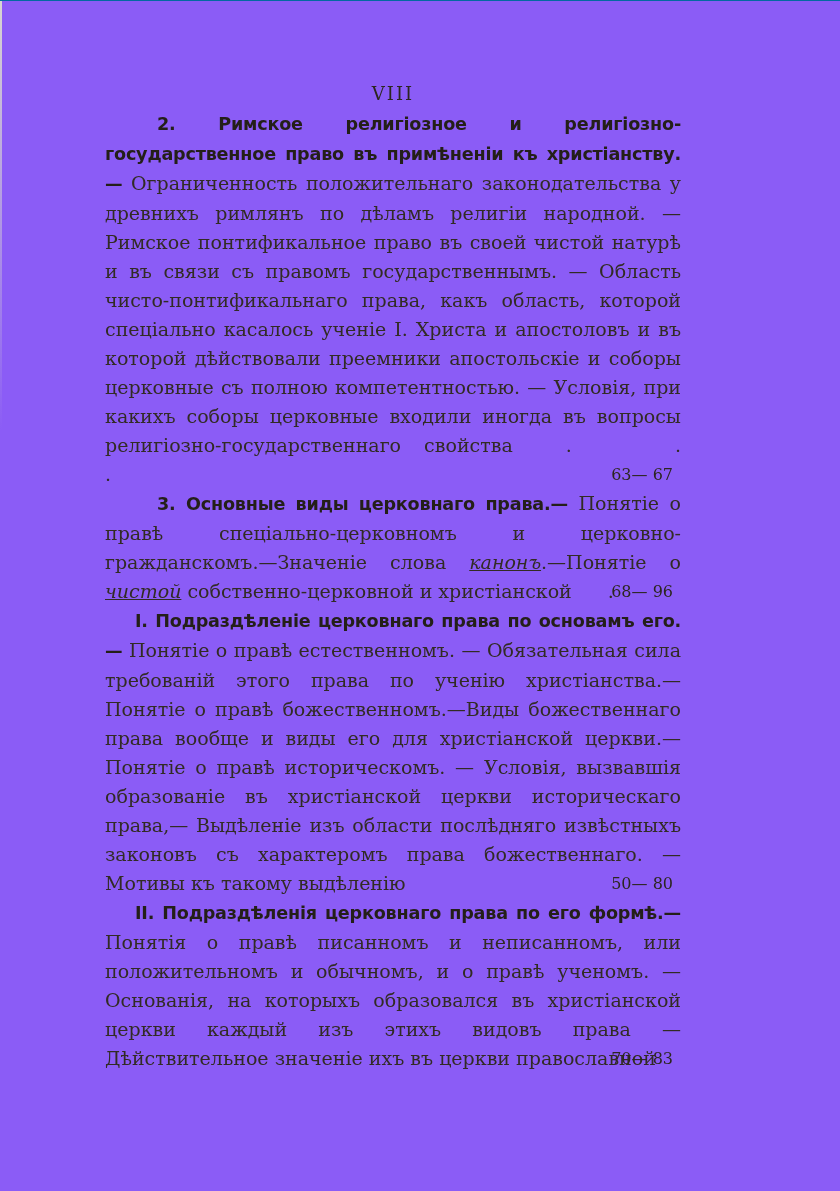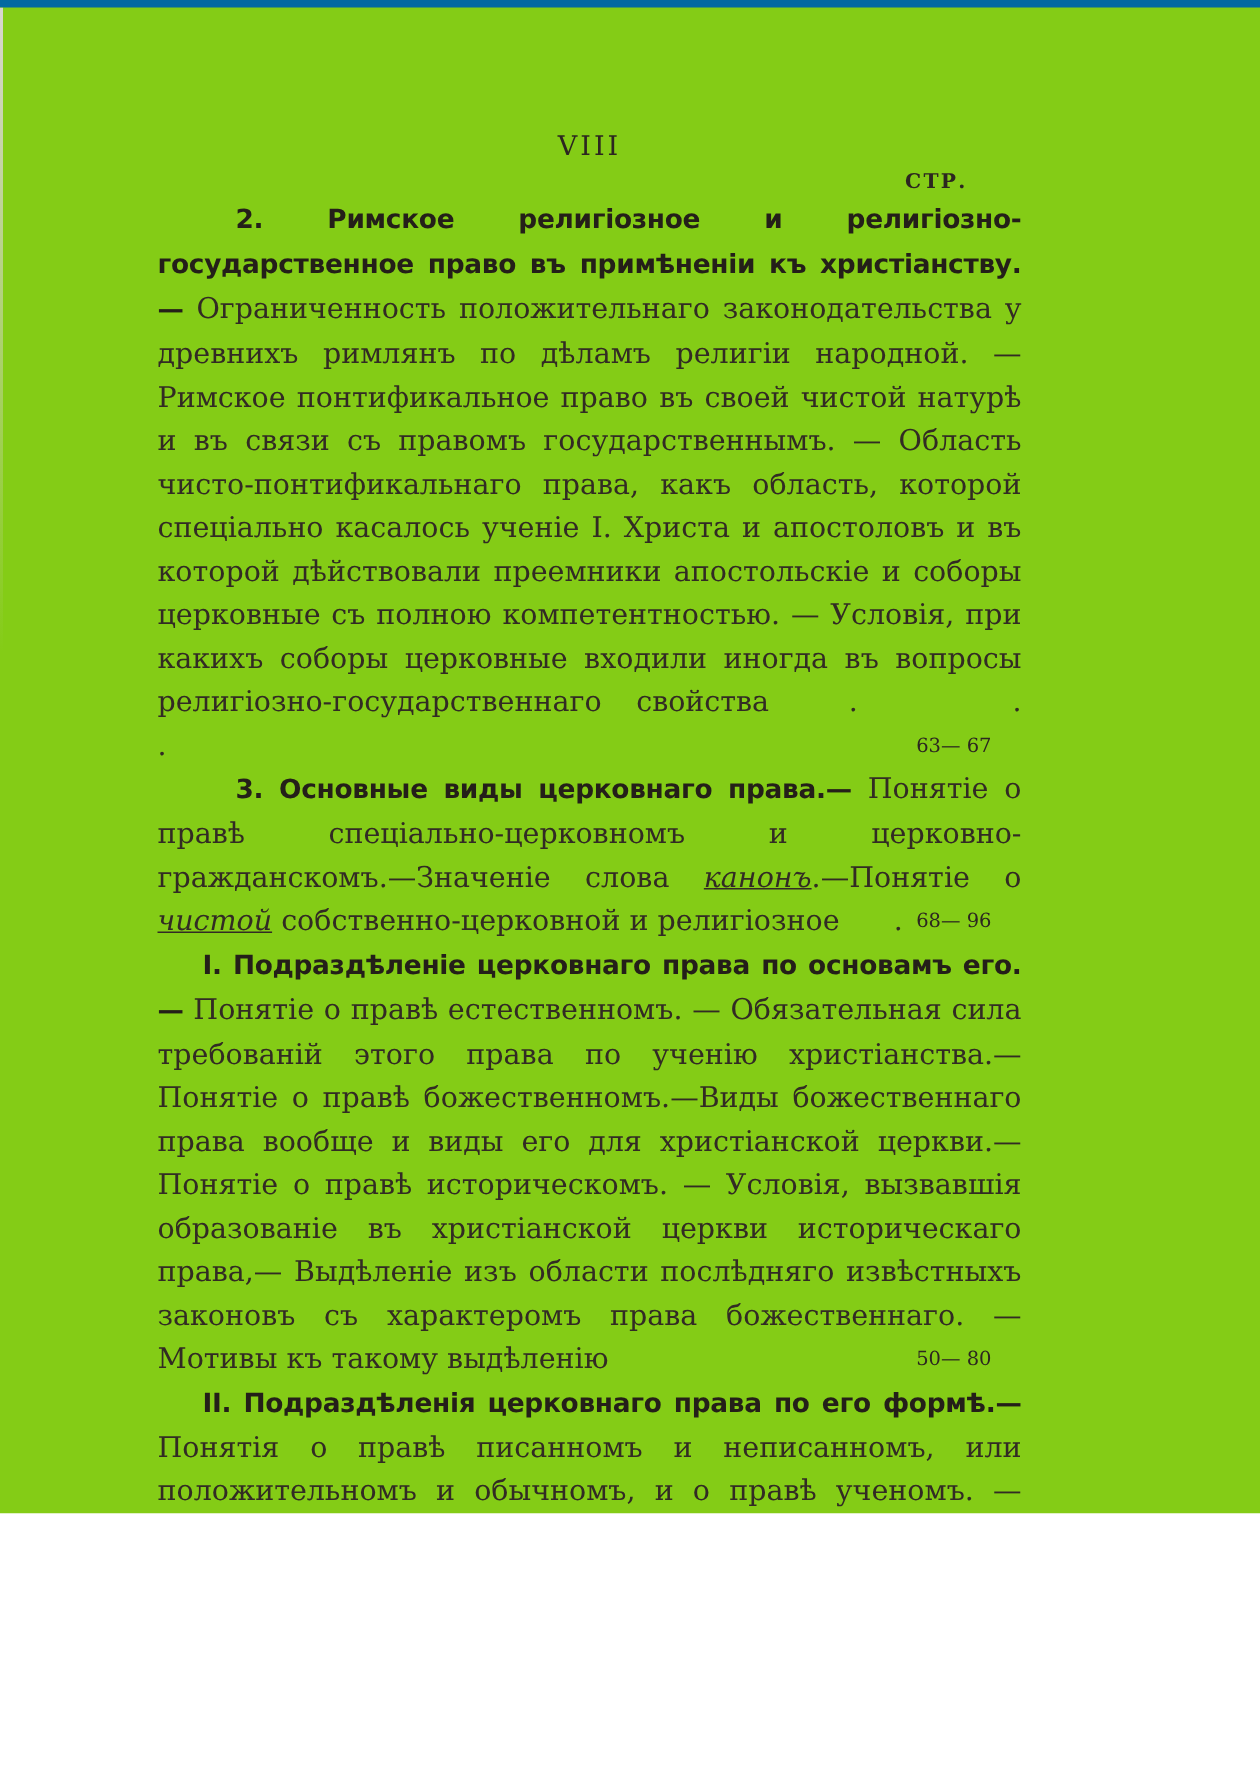--- a/index.html
+++ b/index.html
@@ -3,27 +3,27 @@
 <meta charset="utf-8">
 <style>
   html, body {
     margin: 0;
     padding: 0;
     background: #ffffff;
   }
   .page {
     position: relative;
     width: 840px;
-    height: 1009px;
+    height: 1191px;
     margin: 0 auto;
-    background: #84cc16;
+    background: #8b5cf6;
     overflow: hidden;
     color: #322b24;
     font-family: "DejaVu Serif", serif;
-    border-top: 5px solid #0369a1;
+    border-top: 1px solid #0369a1;
     box-sizing: border-box;
   }
   
   .page::before {
     content: "";
     position: absolute;
     left: 0;
     top: 0;
     width: 2px;
     height: 430px;
@@ -66,54 +66,53 @@
     color: #241f19;
   }
   .indent0 { text-indent: 52px; }
   .sub {
     margin-left: 28px;
     text-indent: 30px;
   }
   .it { font-style: italic; text-decoration: underline; }
   .pages {
     position: absolute;
-    right: 20px;
+    right: 8px;
     bottom: 0;
-    font-size: 13px;
+    font-size: 16px;
     white-space: pre;
     text-indent: 0;
     color: #2c2620;
   }
   .leader {
     display: inline;
     word-spacing: 80px;
     margin-left: 30px;
     letter-spacing: 0;
   }
 </style>
 </head>
 <body>
 
 <div class="page">
   <div class="content">
 
     <div class="folio">VIII</div>
 
-    <div class="col-header">СТР.</div>
 
     <p class="entry indent0">
       <span class="lead">2. Римское религіозное и религіозно-государственное право въ примѣненіи къ христіанству.—</span>
       <span>Ограниченность положительнаго законодательства у древнихъ римлянъ по дѣламъ религіи народной. — Римское понтификальное право въ своей чистой натурѣ и въ связи съ правомъ государственнымъ. — Область чисто-понтификальнаго права, какъ область, которой спеціально касалось ученіе І. Христа и апостоловъ и въ которой дѣйствовали преемники апостольскіе и соборы церковные съ полною компетентностью. — Условія, при какихъ соборы церковные входили иногда въ вопросы религіозно-государственнаго свойства</span>
       <span class="leader">. . .</span>
       <span class="pages">63— 67</span>
     </p>
 
     <p class="entry indent0">
       <span class="lead">3. Основные виды церковнаго права.—</span>
-      <span>Понятіе о правѣ спеціально-церковномъ и церковно-гражданскомъ.—Значеніе слова </span><span class="it">канонъ</span><span>.—Понятіе о </span><span class="it">чистой</span><span> собственно-церковной и религіозное</span>
+      <span>Понятіе о правѣ спеціально-церковномъ и церковно-гражданскомъ.—Значеніе слова </span><span class="it">канонъ</span><span>.—Понятіе о </span><span class="it">чистой</span><span> собственно-церковной и христіанской</span>
       <span class="leader">.</span>
       <span class="pages">68— 96</span>
     </p>
 
 
     <p class="entry sub">
       <span class="lead">I. Подраздѣленіе церковнаго права по основамъ его.—</span>
       <span>Понятіе о правѣ естественномъ. — Обязательная сила требованій этого права по ученію христіанства.—Понятіе о правѣ божественномъ.—Виды божественнаго права вообще и виды его для христіанской церкви.— Понятіе о правѣ историческомъ. — Условія, вызвавшія образованіе въ христіанской церкви историческаго права,— Выдѣленіе изъ области послѣдняго извѣстныхъ законовъ съ характеромъ права божественнаго. — Мотивы къ такому выдѣленію</span>
       <span class="pages">50— 80</span>
     </p>

